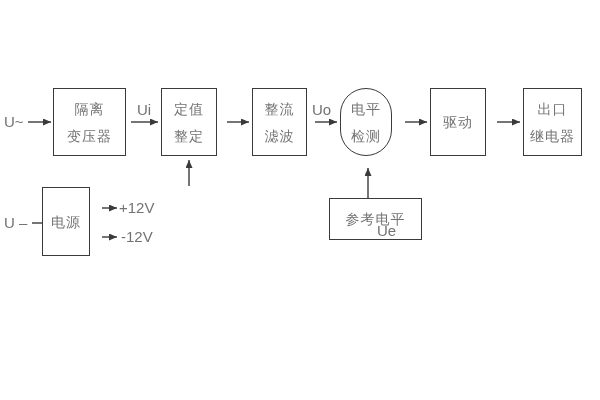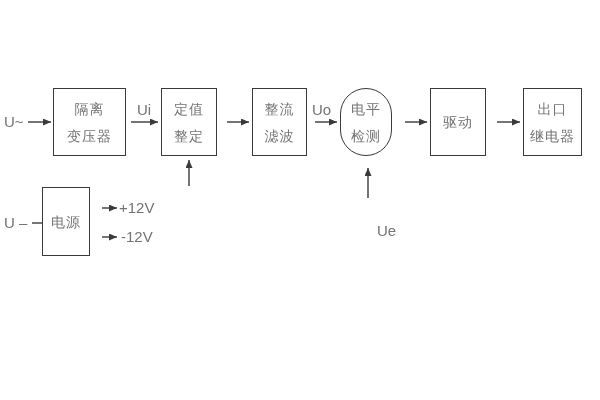--- a/index.html
+++ b/index.html
@@ -94,20 +94,23 @@
     <span>驱动</span>
   </div>
   <div class="box" style="left:523px; top:88px; width:59px; height:68px;text-align:right;">
     <span>出口</span>
     <span>继电器</span>
   </div>
 
   <div class="box" style="left:42px;  top:187px; width:48px; height:69px;">
     <span>电源</span>
   </div>
+  <div class="box" style="left:329px; top:198px; width:93px; height:42px;">
+    <span>参考电平</span>
+  </div>
 
   <span class="sig" style="left:4px;   top:114px;">U~</span>
   <span class="sig" style="left:131px; top:102px; width:26px; text-align:center;">Ui</span>
   <span class="sig" style="left:312px; top:102px; width:26px; text-align:left;">Uo</span>
   <span class="sig" style="left:4px;   top:215px;">U –</span>
   <span class="sig" style="left:119px; top:200px;">+12V</span>
   <span class="sig" style="left:121px; top:229px;">-12V</span>
   <span class="sig" style="left:377px; top:179px;margin-top:44px;">Ue</span>
 
 

